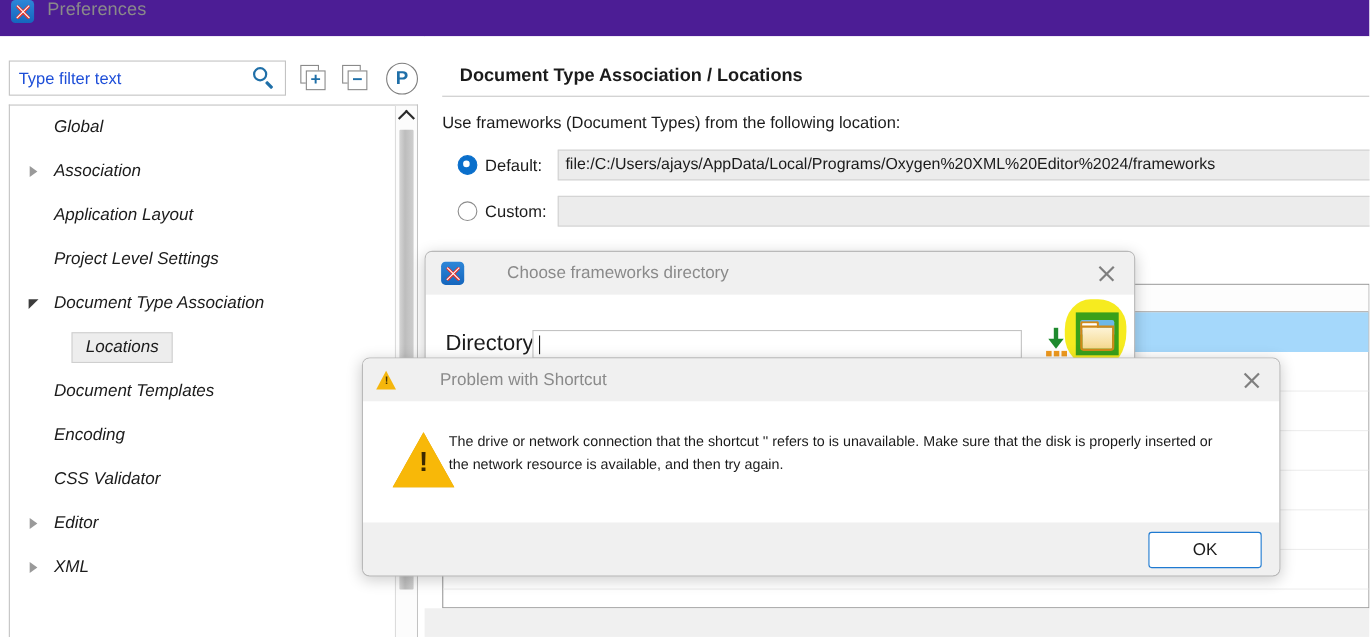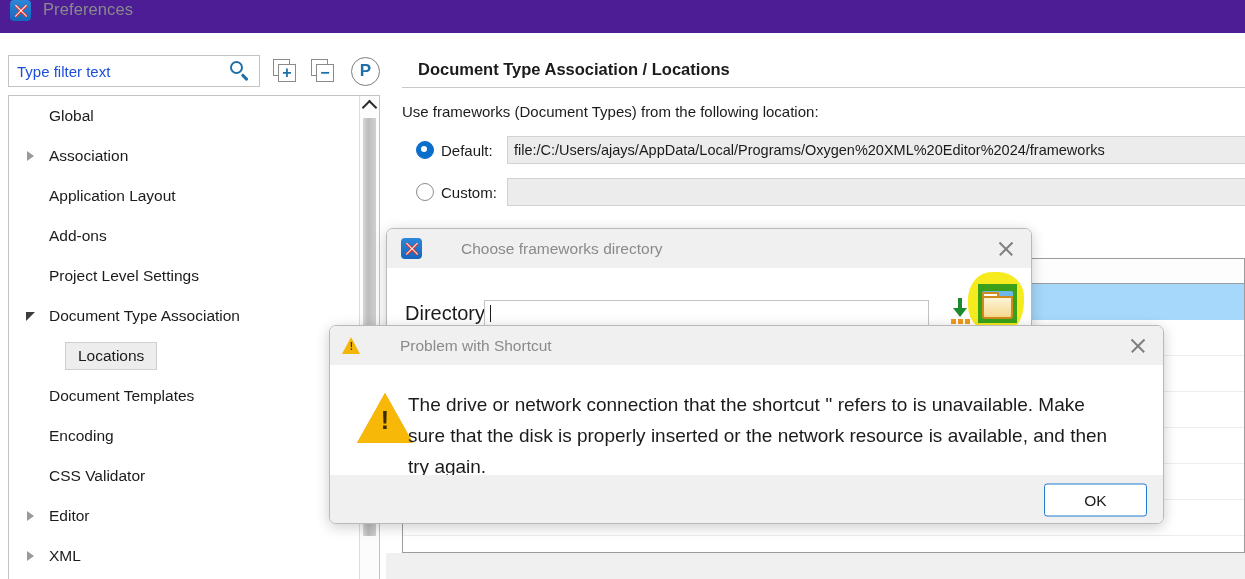--- a/index.html
+++ b/index.html
@@ -65,21 +65,21 @@
   .treewrap{
     position:absolute;left:8px;top:62px;width:372px;height:490px;
     border:1px solid #c3c3c3;border-bottom:none;background:#ffffff;box-sizing:border-box;overflow:hidden;
   }
   .tree{position:absolute;left:0;top:0;width:352px;height:100%;}
   .tnode{height:40px;display:flex;align-items:center;padding-left:10px;box-sizing:border-box;font-size:15.5px;color:#1b1b1b;cursor:pointer;}
   .tnode .arrow{width:22px;flex:0 0 auto;display:flex;align-items:center;justify-content:center;}
   .tri-right{width:0;height:0;border-left:7px solid transparent;border-top:5.5px solid transparent;border-bottom:5.5px solid transparent;
              border-left-color:#9a9a9a;}
   .tri-down{width:0;height:0;border-top:9px solid #3c3c3c;border-right:9px solid transparent;}
-  .tnode .lbl{margin-left:8px;}
+  .tnode .lbl{margin-left:8px;font-style:italic;}
   .tnode.lvl1 .lbl{margin-left:8px;}
   .tnode.child{padding-left:48px;}
   .tnode.child .sel{
     background:#ededed;border:1px solid #cfcfcf;padding:4px 12px;box-sizing:border-box;
   }
   
   .tsb{position:absolute;right:0;top:0;width:19px;height:100%;background:#fcfcfc;border-left:1px solid #dcdcdc;}
   .tsb .up{position:absolute;left:0;top:0;width:19px;height:19px;display:flex;align-items:center;justify-content:center;}
   .chev-up{width:9px;height:9px;border-left:2px solid #2b2b2b;border-top:2px solid #2b2b2b;transform:rotate(45deg);margin-top:3px;}
   .tsb .thumb{position:absolute;left:3px;top:22px;width:13px;height:418px;
@@ -162,21 +162,21 @@
   #dlg-problem .bar{padding-left:12px;}
   #dlg-problem .body{height:110px;background:#ffffff;position:relative;}
   #dlg-problem .foot{height:50px;background:#f0f0f0;position:relative;}
   .warn-sm{width:19px;height:17px;position:relative;flex:0 0 auto;}
   .warn-sm .tri{width:0;height:0;border-left:9.5px solid transparent;border-right:9.5px solid transparent;border-bottom:17px solid #f5b60c;}
   .warn-sm .bang{position:absolute;left:50%;top:5px;transform:translateX(-50%);color:#4a3500;font-size:10px;font-weight:bold;line-height:1;}
   .warn-big{position:absolute;left:27px;top:28px;width:56px;height:50px;}
   .warn-big .tri{width:0;height:0;border-left:28px solid transparent;border-right:28px solid transparent;border-bottom:50px solid #f8b808;
     filter:drop-shadow(0 0 0 #d89a00);}
   .warn-big .bang{position:absolute;left:50%;top:15px;transform:translateX(-50%);color:#3c2a00;font-size:25px;font-weight:bold;line-height:1;}
-  .msg{position:absolute;left:78px;top:25px;width:715px;font-size:19px;color:#1b1b1b;line-height:1.62;}
+  .msg{position:absolute;left:78px;top:25px;width:715px;font-size:13px;color:#1b1b1b;line-height:1.62;}
   .okbtn{
     position:absolute;right:16px;top:50%;transform:translateY(-50%);
     width:103px;height:33px;border:1.4px solid #1f7ad1;background:#ffffff;border-radius:3px;
     display:flex;align-items:center;justify-content:center;font-size:15.5px;color:#1b1b1b;cursor:pointer;box-sizing:border-box;
   }
 </style>
 </head>
 <body>
 
 <div class="app">
@@ -223,24 +223,20 @@
           </div>
           <div class="tnode lvl1">
             <div class="arrow">
               <div class="tri-right"></div>
             </div>
             <div class="lbl">Association</div>
           </div>
           <div class="tnode lvl1">
             <div class="arrow"></div>
             <div class="lbl">Application Layout</div>
-          </div>
-          <div class="tnode lvl1">
-            <div class="arrow"></div>
-            <div class="lbl">Add-ons</div>
           </div>
           <div class="tnode lvl1">
             <div class="arrow"></div>
             <div class="lbl">Project Level Settings</div>
           </div>
           <div class="tnode lvl1">
             <div class="arrow">
               <div class="tri-down"></div>
             </div>
             <div class="lbl">Document Type Association</div>

